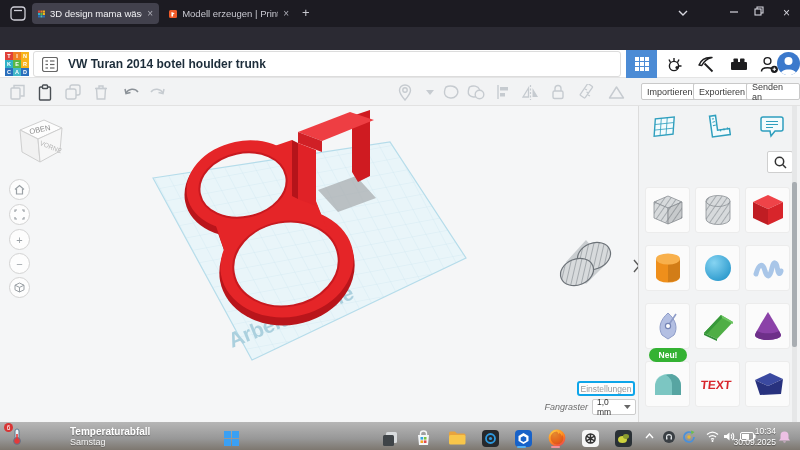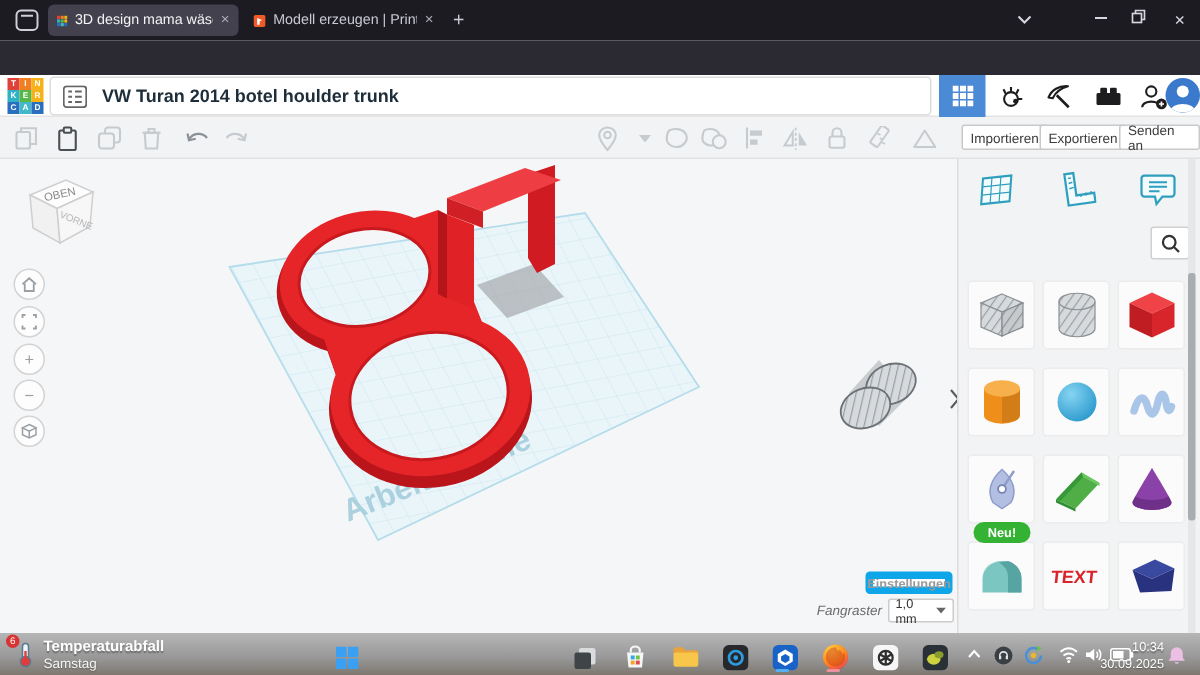--- a/index.html
+++ b/index.html
@@ -45,29 +45,29 @@
   .updown i{width:0;height:0;border-left:3px solid transparent;border-right:3px solid transparent;display:block;}
   .u{border-bottom:4px solid #666;} .d{border-top:4px solid #666;}
   .searchbtn{left:767px;top:151px;width:26px;height:22px;background:#fff;border:1px solid #cfcfcf;border-radius:2px;
              display:flex;align-items:center;justify-content:center;}
   .tile{width:45px;height:46px;background:#fbfbfb;border:1px solid #ececec;border-radius:3px;
         display:flex;align-items:center;justify-content:center;}
   .neubadge{left:649px;top:348px;width:38px;height:14px;background:#34b233;border-radius:8px;color:#fff;
             font-size:8.5px;font-weight:bold;display:flex;align-items:center;justify-content:center;}
   .chevhandle{left:629px;top:250px;width:15px;height:32px;display:flex;align-items:center;justify-content:center;}
   
-  .setbtn{left:577px;top:381px;width:58px;height:15px;background:#fdfdfd;border:5px solid #0ea5e9;border-radius:3px;
-          color:#9a9a9a;font-size:8.5px;display:flex;align-items:center;justify-content:center;font-weight:bold;}
+  .setbtn{left:577px;top:381px;width:58px;height:15px;background:#fdfdfd;border:2px solid #0ea5e9;border-radius:3px;
+          color:#9a9a9a;font-size:8.5px;display:flex;align-items:center;justify-content:center;}
   .snaplbl{left:536px;top:402px;width:52px;font-size:9px;color:#6b6b6b;text-align:right;font-style:italic;}
   .snapdrop{left:592px;top:399px;width:44px;height:16px;background:#fff;border:1px solid #ccc;border-radius:2px;
             font-size:8.5px;color:#333;display:flex;align-items:center;padding:0 4px;justify-content:space-between;}
   
   .taskbar{left:0;top:422px;width:800px;height:28px;
            background:linear-gradient(180deg,#b6b6b6 0%,#979797 60%,#7d776f 100%);}
-  .tbtext{color:#fff;text-shadow:0 1px 1px rgba(0,0,0,.35);}
+  .tbtext{color:#fff;text-shadow:0 1px 1px rgba(0,0,0,.35);margin-left:41px;}
   .searchpill{left:250px;top:426px;width:122px;height:20px;border-radius:10px;background:rgba(250,250,250,.55);
               border:1px solid rgba(90,90,90,.35);display:flex;align-items:center;font-size:10px;color:#333;padding:0 8px;gap:5px;}
   .tkicon{top:428px;width:20px;height:20px;display:flex;align-items:center;justify-content:center;}
   .runline{top:446px;height:2px;width:9px;border-radius:2px;}
   .trayico{top:430px;display:flex;align-items:center;justify-content:center;}
   .clock{right:24px;top:426px;width:56px;text-align:right;font-size:8.5px;line-height:1.25;color:#fff;text-shadow:0 1px 1px rgba(0,0,0,.4);}
   svg{display:block;}
 </style>
 </head>
 <body>

